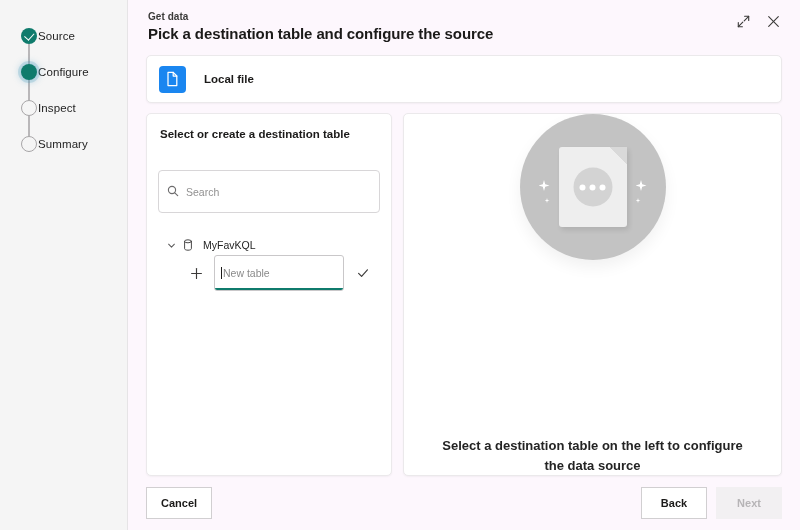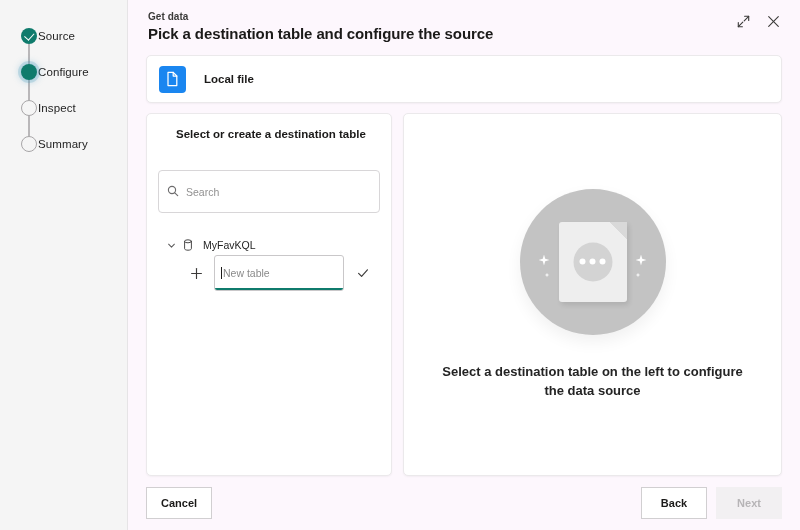--- a/index.html
+++ b/index.html
@@ -159,28 +159,28 @@
     flex: 0 0 246px;
     padding: 14px 11px 0 11px;
     display: flex;
     flex-direction: column;
   }
   .panel-right {
     flex: 1 1 auto;
     display: flex;
     flex-direction: column;
     align-items: center;
-    justify-content: center;
+    justify-content: space-between;
     padding: 0 36px;
   }
   .panel-heading {
     font-size: 11.5px;
     font-weight: 700;
     color: #1b1a19;
-    margin-left: 18px;
+    margin-left: 2px;
   }
 
   
   .search-box {
     margin-top: 30px;
     height: 43px;
     border: 1px solid #d8d6d8;
     border-radius: 4px;
     background: #ffffff;
     display: flex;

